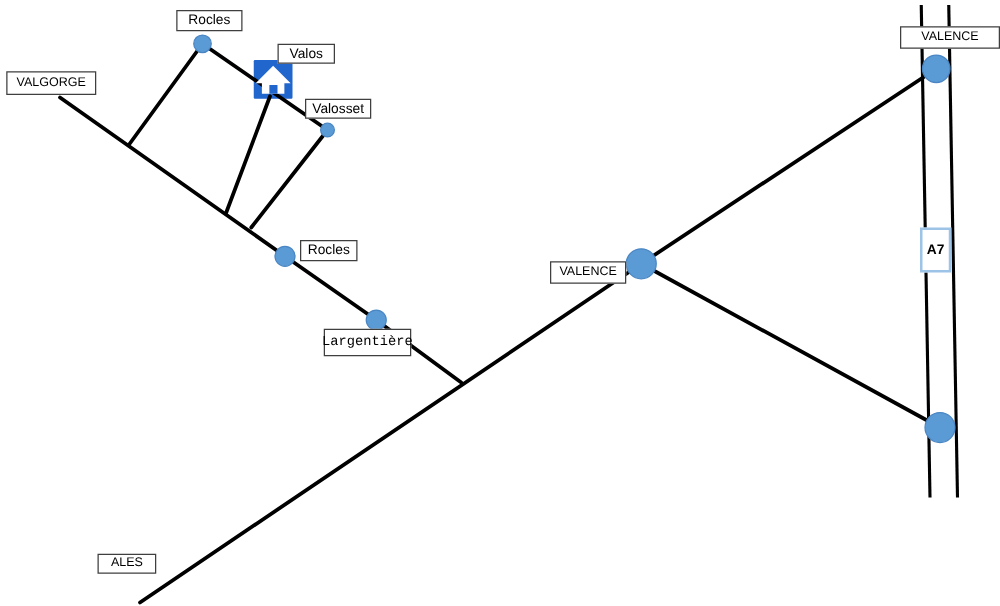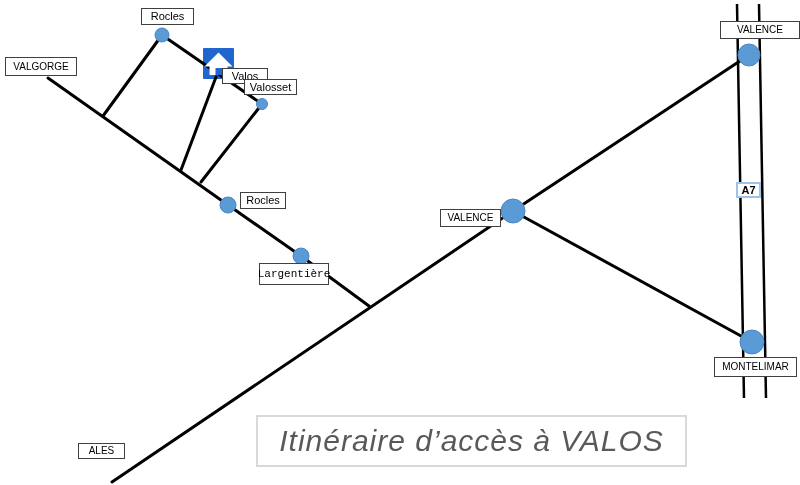--- a/index.html
+++ b/index.html
@@ -55,35 +55,33 @@
     <circle cx="262" cy="104" r="5.5" fill="#5b9bd5" stroke="#4a86c4" stroke-width="1"></circle>
     <circle cx="228" cy="205" r="8" fill="#5b9bd5" stroke="#4a86c4" stroke-width="1"></circle>
     <circle cx="301" cy="256" r="8" fill="#5b9bd5" stroke="#4a86c4" stroke-width="1"></circle>
     <circle cx="513" cy="211" r="12" fill="#5b9bd5" stroke="#4a86c4" stroke-width="1"></circle>
     <circle cx="749" cy="55" r="11" fill="#5b9bd5" stroke="#4a86c4" stroke-width="1"></circle>
     <circle cx="752" cy="342" r="12" fill="#5b9bd5" stroke="#4a86c4" stroke-width="1"></circle>
   </svg>
 
   <div class="place-label" style="left:141px;top:8px;width:53px;height:17px;">Rocles</div>
 
-  <div class="place-label" style="left:222px;top:35px;width:46px;height:16px;margin-top:33px;">Valos</div>
+  <div class="place-label" style="left:222px;top:35px;width:46px;height:16px;">Valos</div>
 
   <div class="place-label upper" style="left:5px;top:57px;width:72px;height:19px;">VALGORGE</div>
 
   <div class="place-label" style="left:244px;top:79px;width:53px;height:16px;">Valosset</div>
 
   <div class="place-label" style="left:240px;top:192px;width:46px;height:17px;">Rocles</div>
 
   <div class="place-label" style="left:259px;top:263px;width:70px;height:22px;font-family:Liberation Mono, monospace;">Largentière</div>
 
   <div class="place-label upper" style="left:440px;top:209px;width:61px;height:18px;">VALENCE</div>
 
   <div class="place-label upper" style="left:78px;top:443px;width:47px;height:16px;">ALES</div>
 
   <div class="place-label upper" style="left:720px;top:21px;width:80px;height:18px;">VALENCE</div>
 
-  <div class="a7-label" style="left:736px;top:182px;width:25px;height:16px;">A7</div>
+  <div class="a7-label" style="left:736px;top:182px;width:25px;height:36px;">A7</div>
 
-  <div class="place-label upper" style="left:714px;top:357px;width:83px;height:20px;">MONTELIMAR</div>
 
-  <div class="title-box" style="left:256px;top:415px;width:431px;height:52px;">Itinéraire d’accès à VALOS</div>
 
 </div>
 
 </body></html>

